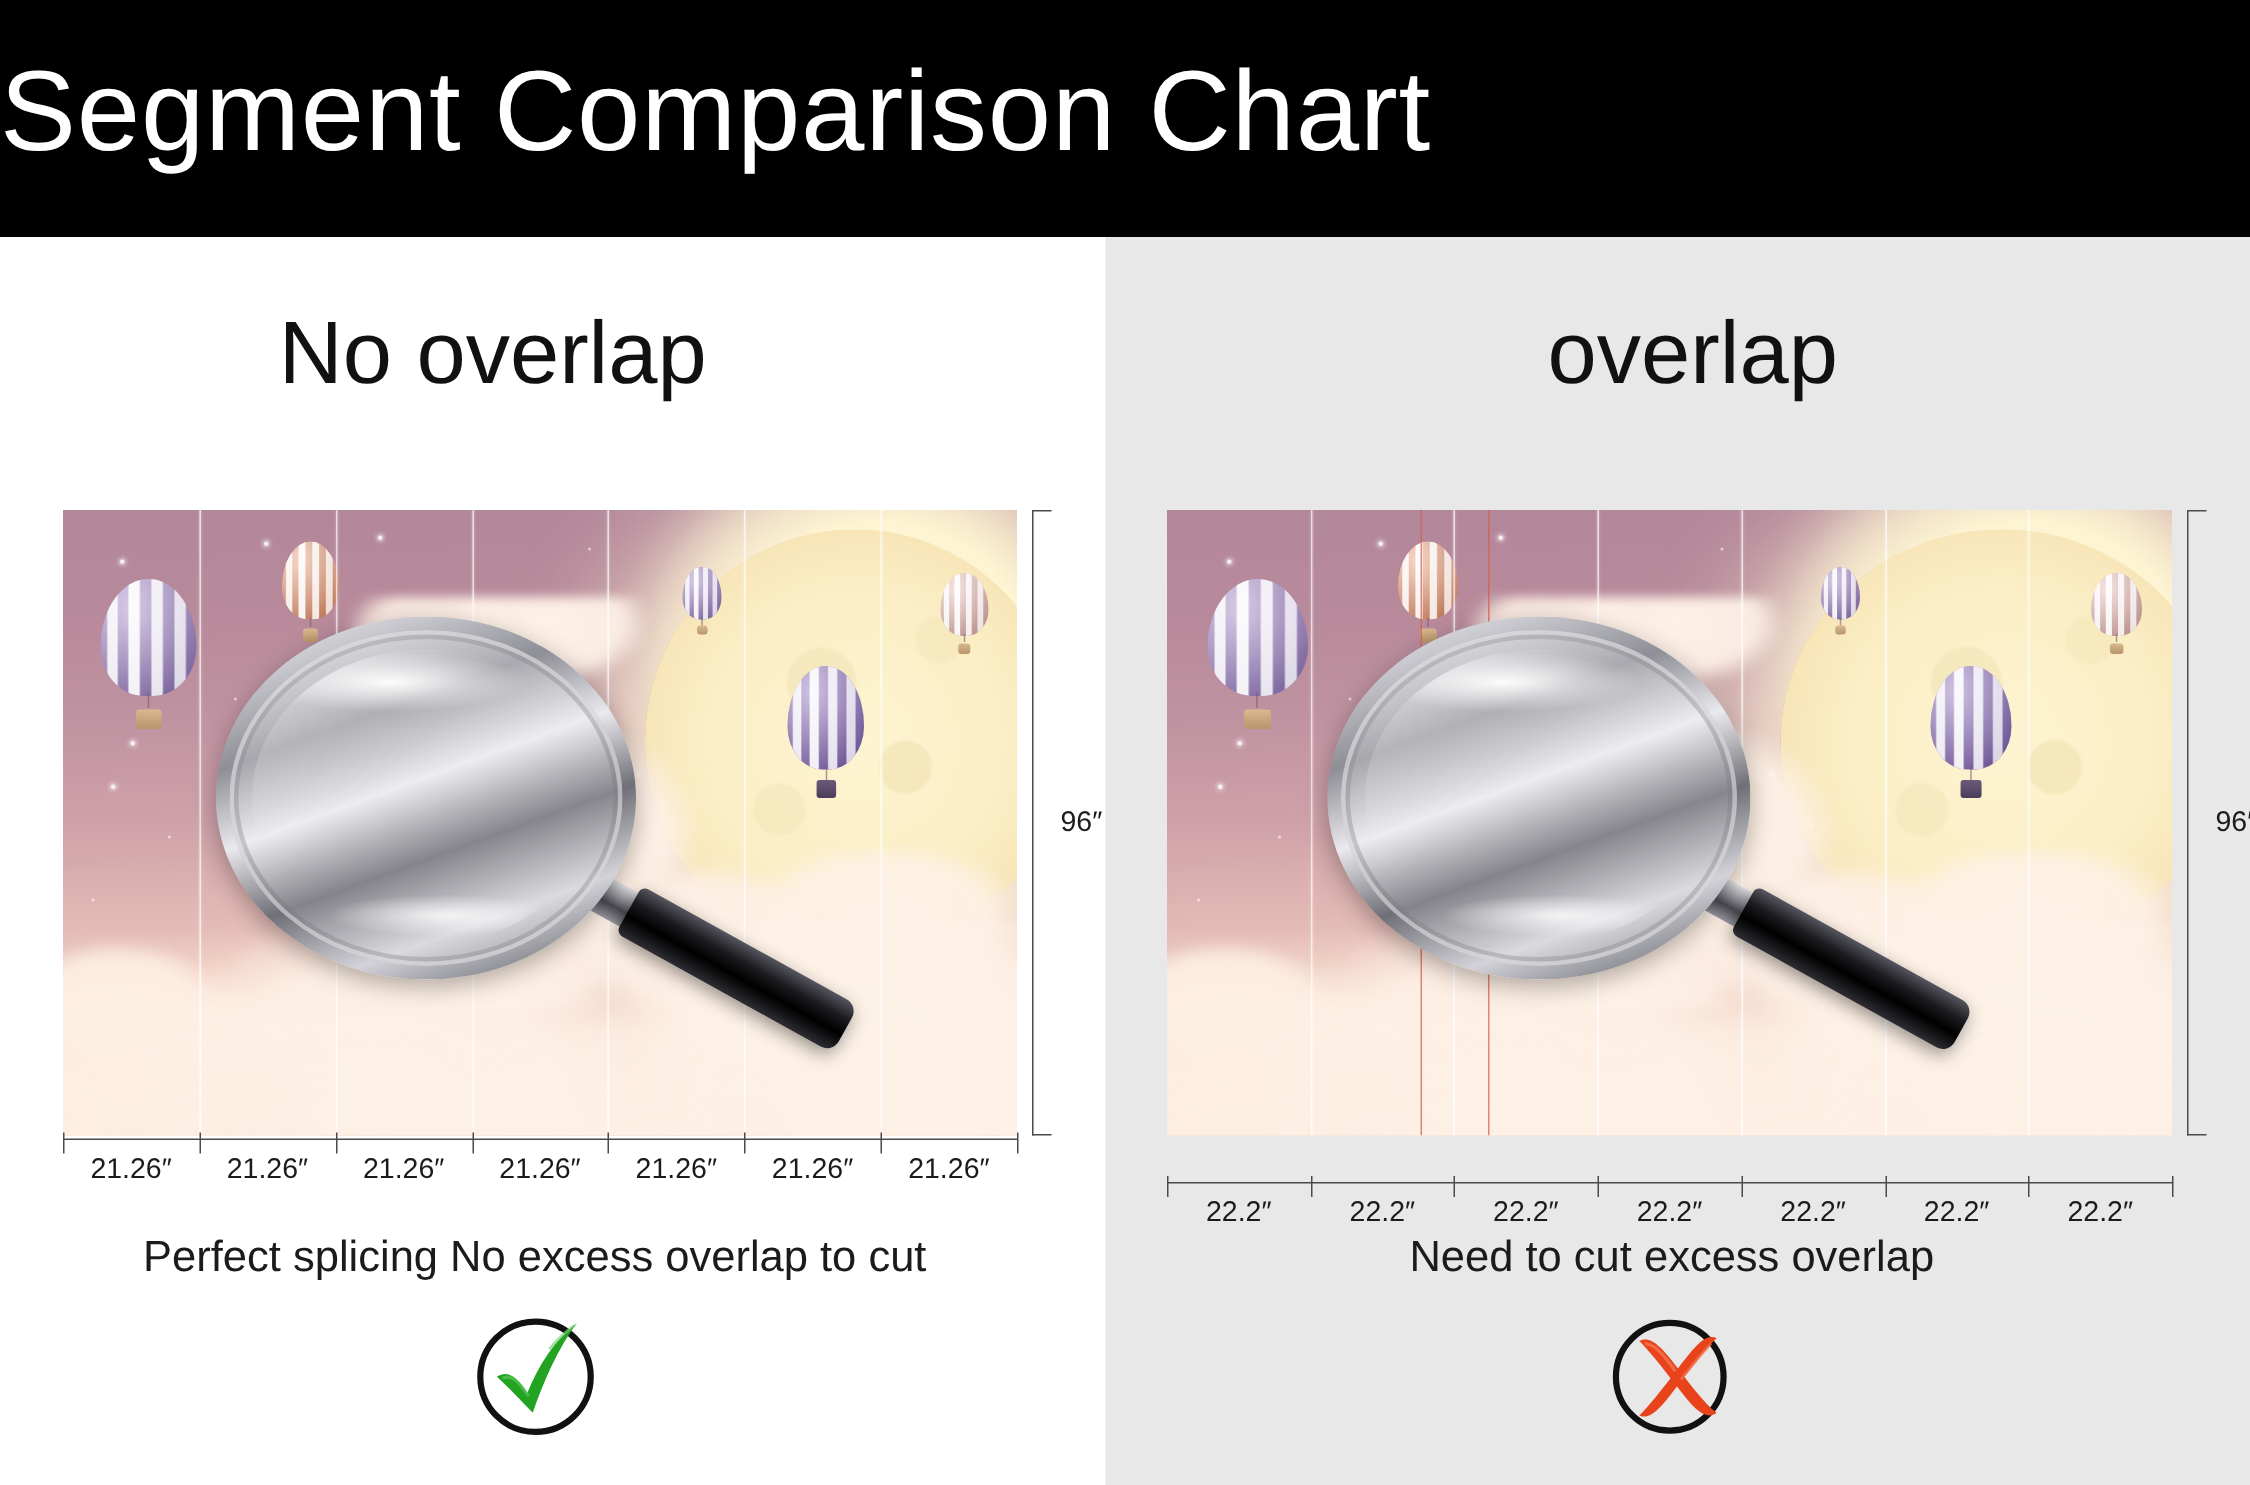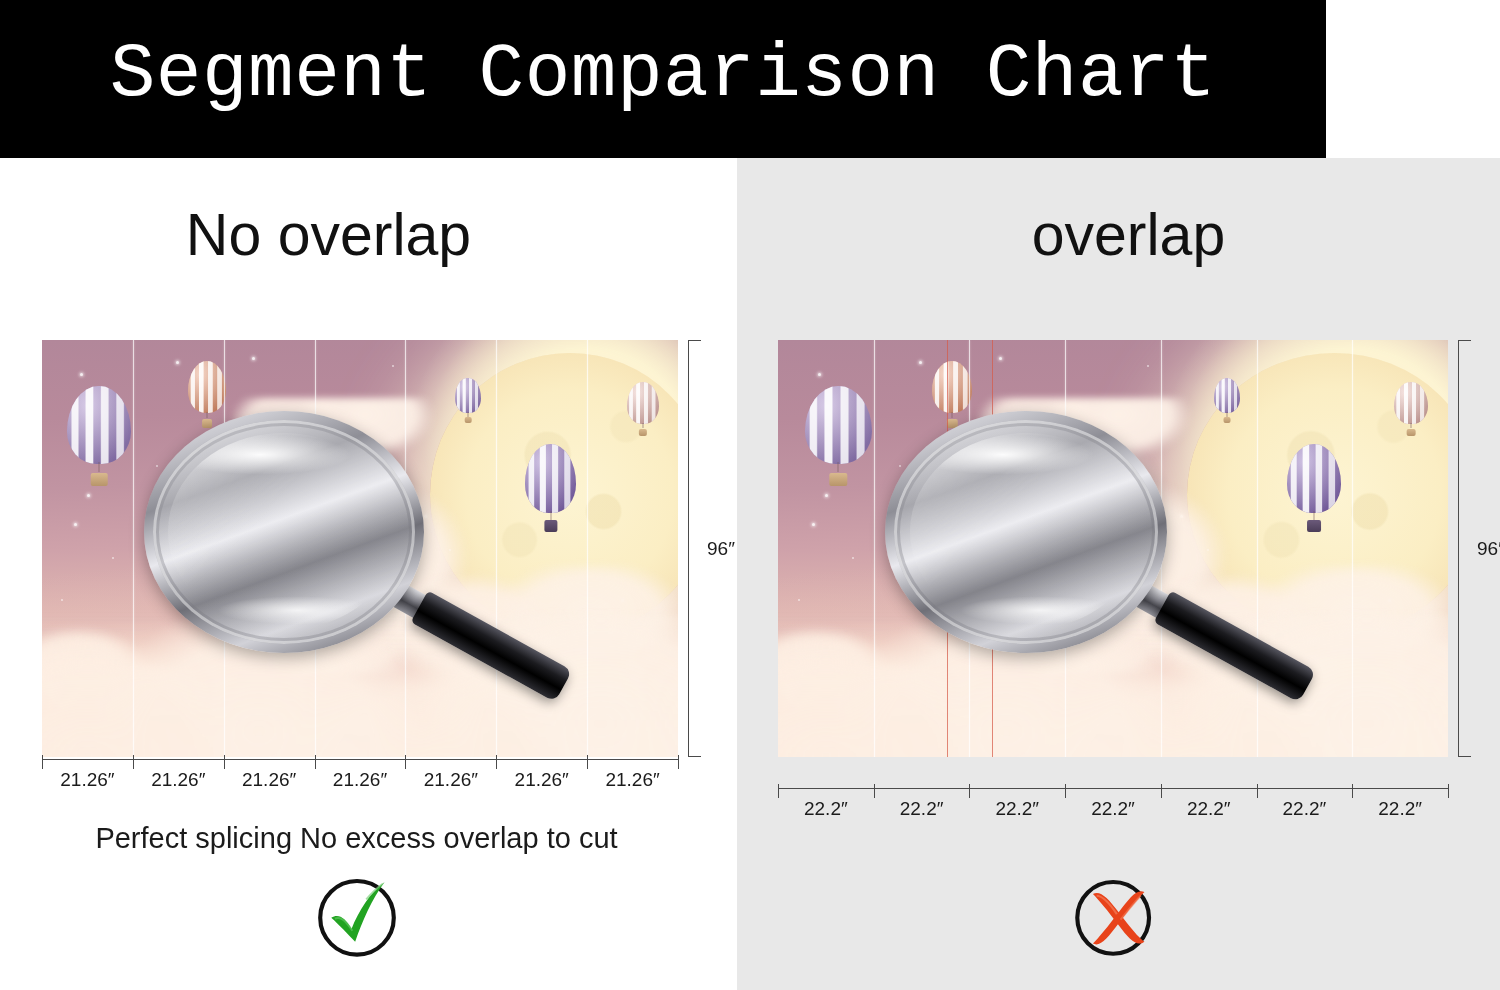--- a/index.html
+++ b/index.html
@@ -6,23 +6,23 @@
   html,body { width:1500px; height:990px; }
   body {
     font-family:"Liberation Sans", sans-serif;
     background:#ffffff;
     overflow:hidden;
     position:relative;
   }
 
   
   .header {
-    position:absolute; left:0; top:0; width:1326px; height:158px;
+    position:absolute; left:0; top:0; width:1500px; height:158px;
     background:#000000;
-    display:flex; align-items:center; justify-content:center;font-family:Liberation Mono, monospace;
+    display:flex; align-items:center; 
   }
   .header-title {
     color:#ffffff;
     font-size:76px;
     font-weight:400;
     letter-spacing:0.5px;
     line-height:1;
     transform:translateY(-4px);
     white-space:nowrap;
   }
@@ -463,20 +463,21 @@
       <div class="dim-tick" style="left:100%;"></div>
       <div class="dim-h-label" style="left:7.14%;">22.2″</div>
       <div class="dim-h-label" style="left:21.43%;">22.2″</div>
       <div class="dim-h-label" style="left:35.71%;">22.2″</div>
       <div class="dim-h-label" style="left:50%;">22.2″</div>
       <div class="dim-h-label" style="left:64.29%;">22.2″</div>
       <div class="dim-h-label" style="left:78.57%;">22.2″</div>
       <div class="dim-h-label" style="left:92.86%;">22.2″</div>
     </div>
 
+    <div class="caption">Need to cut excess overlap</div>
 
     <div class="verdict">
       <svg width="92" height="92" viewBox="0 0 100 100">
         <circle cx="48" cy="52" r="39" fill="none" stroke="#111111" stroke-width="4.5"></circle>
         <path d="M26 26 C34 22 42 30 54 46 C66 62 76 74 82 78 C74 84 66 76 54 60 C42 44 32 32 26 26 Z" fill="#e8431a"></path>
         <path d="M82 24 C76 30 66 42 54 58 C42 74 34 84 26 80 C32 74 42 62 54 46 C66 30 74 20 82 24 Z" fill="#e8431a"></path>
         <path d="M30 28 C36 28 44 36 52 48" fill="none" stroke="#f47a55" stroke-width="2.4" opacity=".75"></path>
         <path d="M78 28 C72 34 64 44 56 54" fill="none" stroke="#f47a55" stroke-width="2.2" opacity=".6"></path>
       </svg>
     </div>

